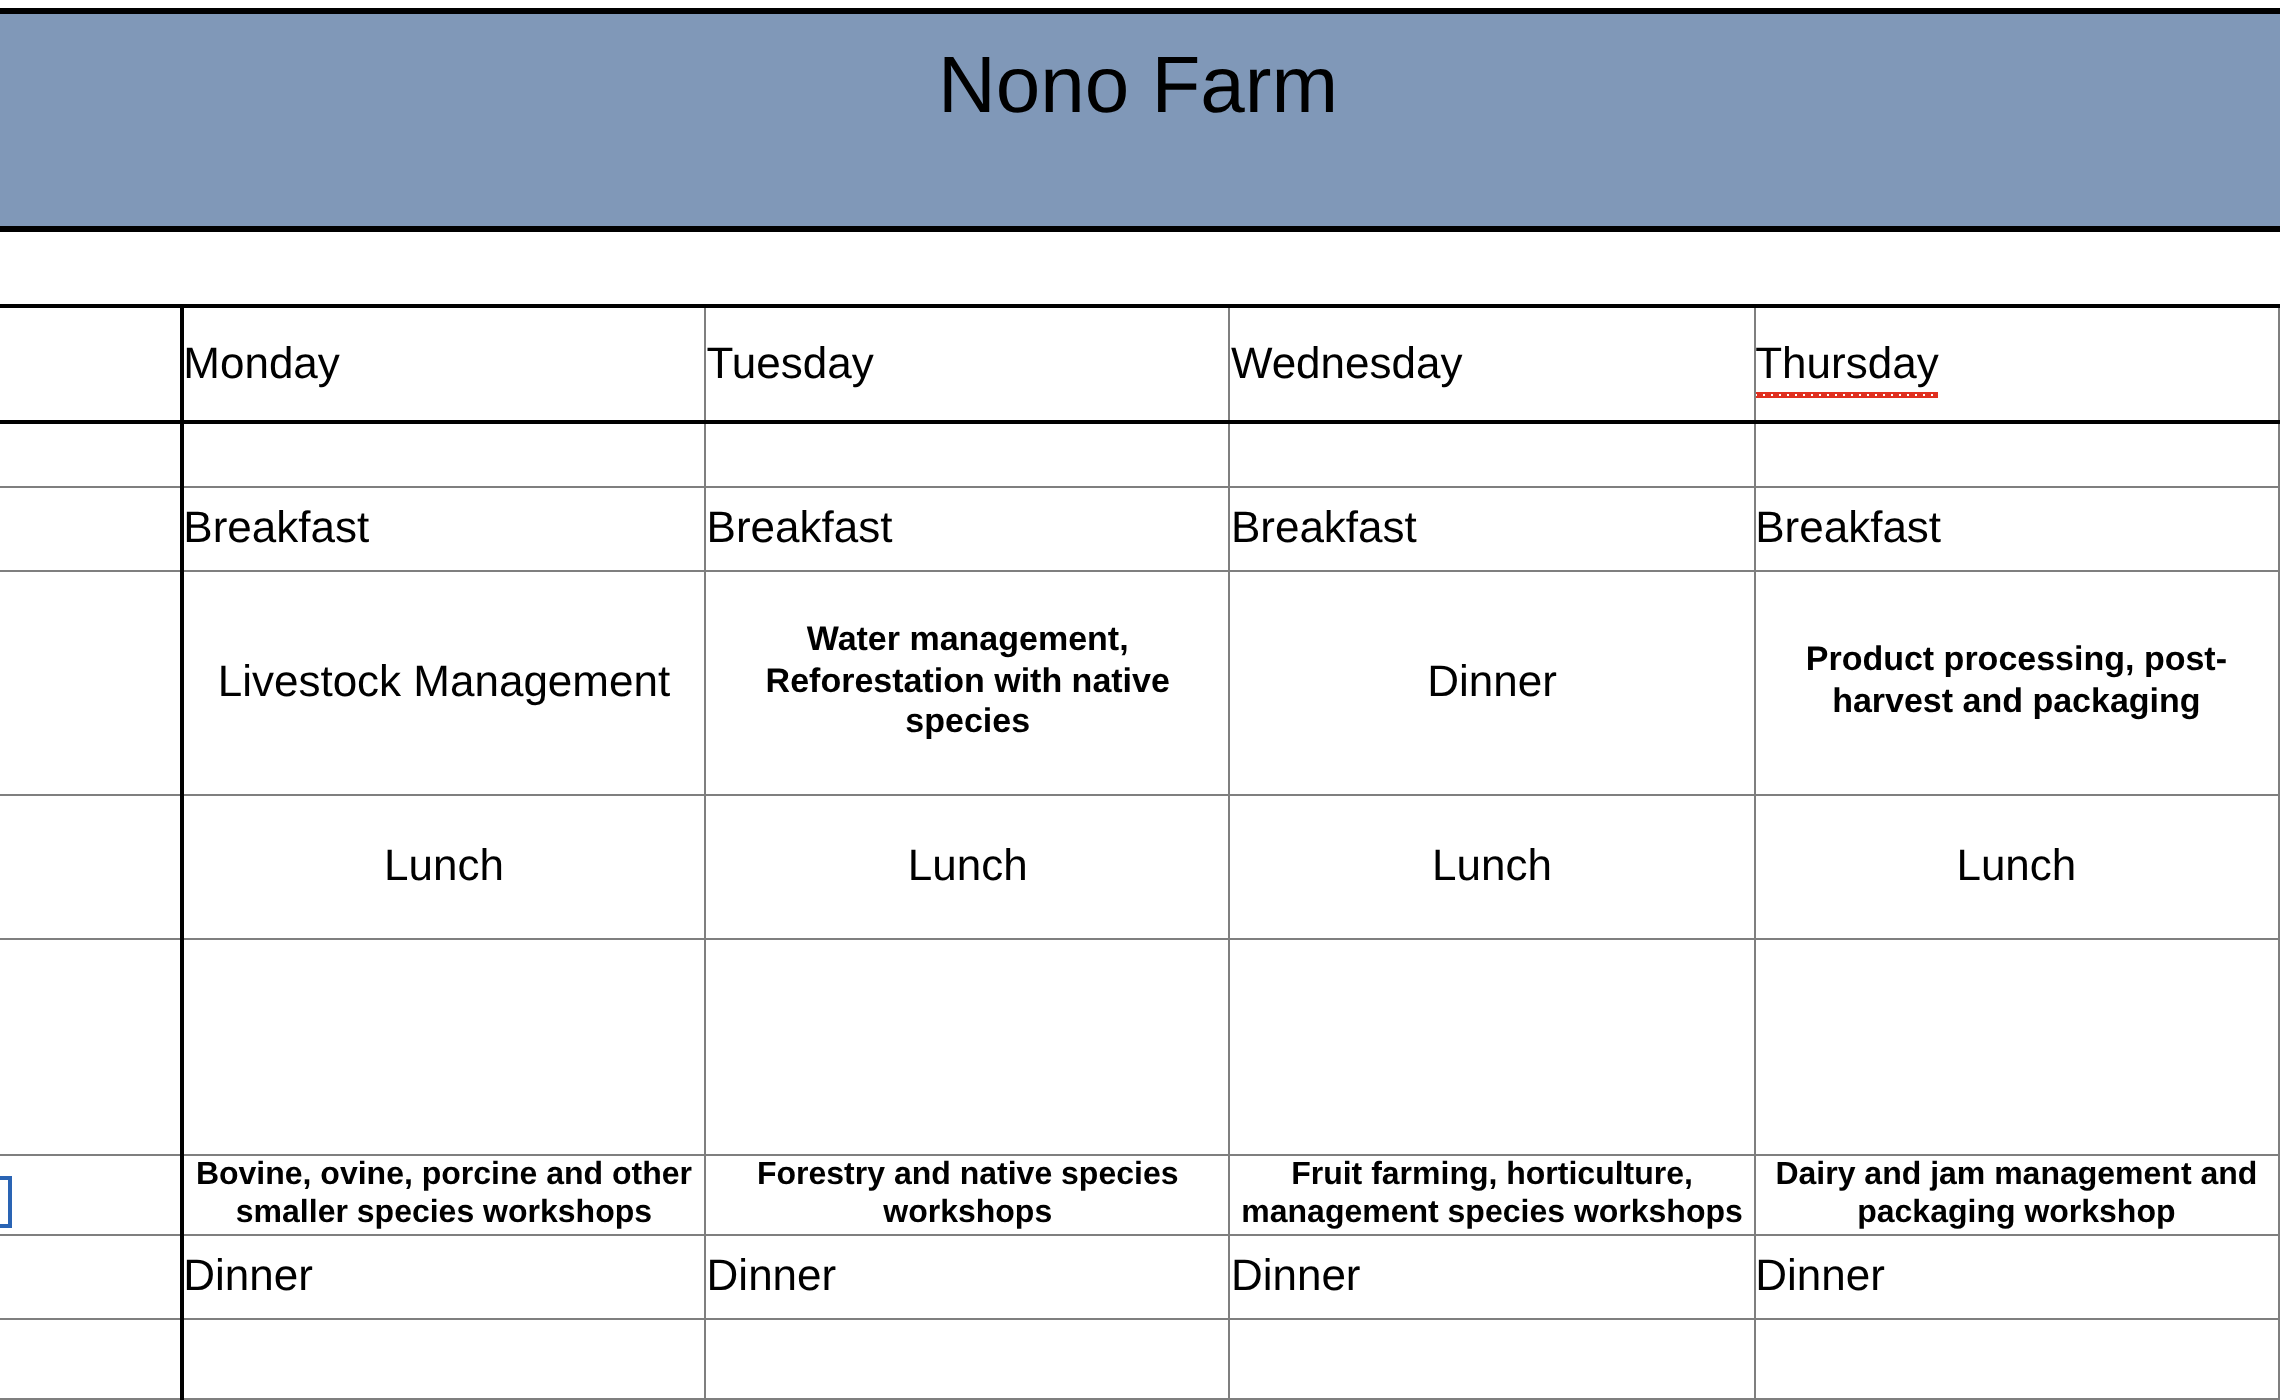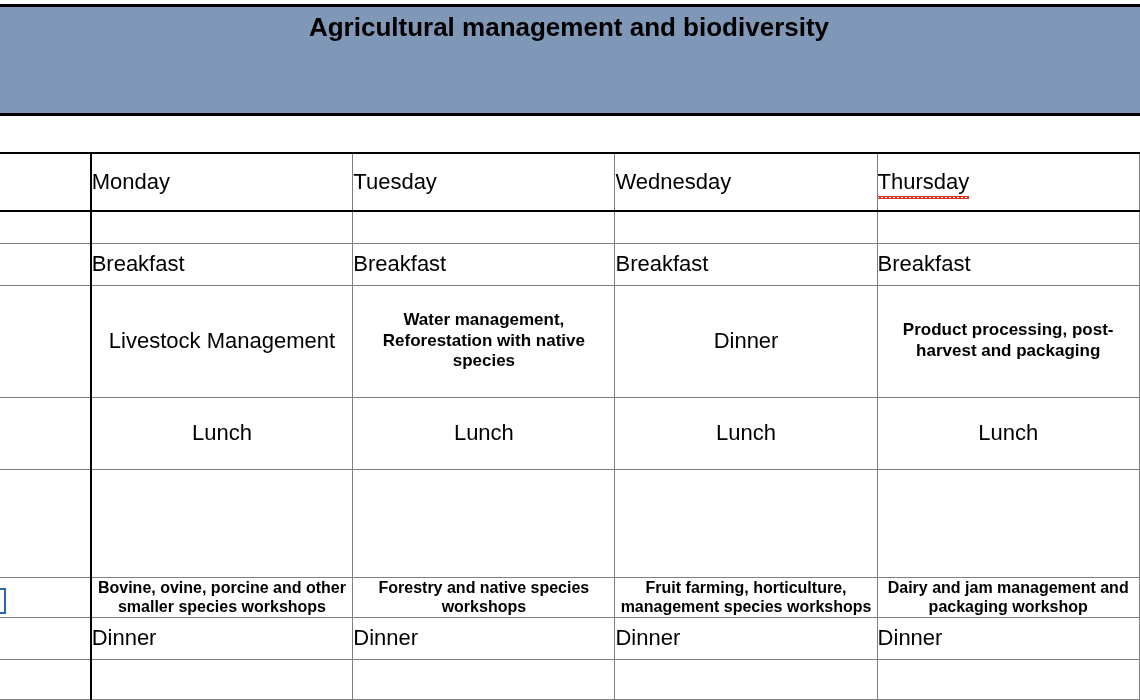--- a/index.html
+++ b/index.html
@@ -169,21 +169,21 @@
     width: 1140px; height: 36px;
     background: #ffffff;
   }
 </style>
 </head>
 <body>
 
 <div class="corner-mask"></div>
 
 <div class="banner">
-  <div class="banner-sub">Agricultural management and biodiversity</div>
+  <div class="banner-title">Nono Farm</div>
 </div>
 
 <div class="sheet">
   <table class="grid">
     <colgroup>
       <col class="c0">
         <col class="cx">
         <col class="cx">
         <col class="cx">
         <col class="cx">

